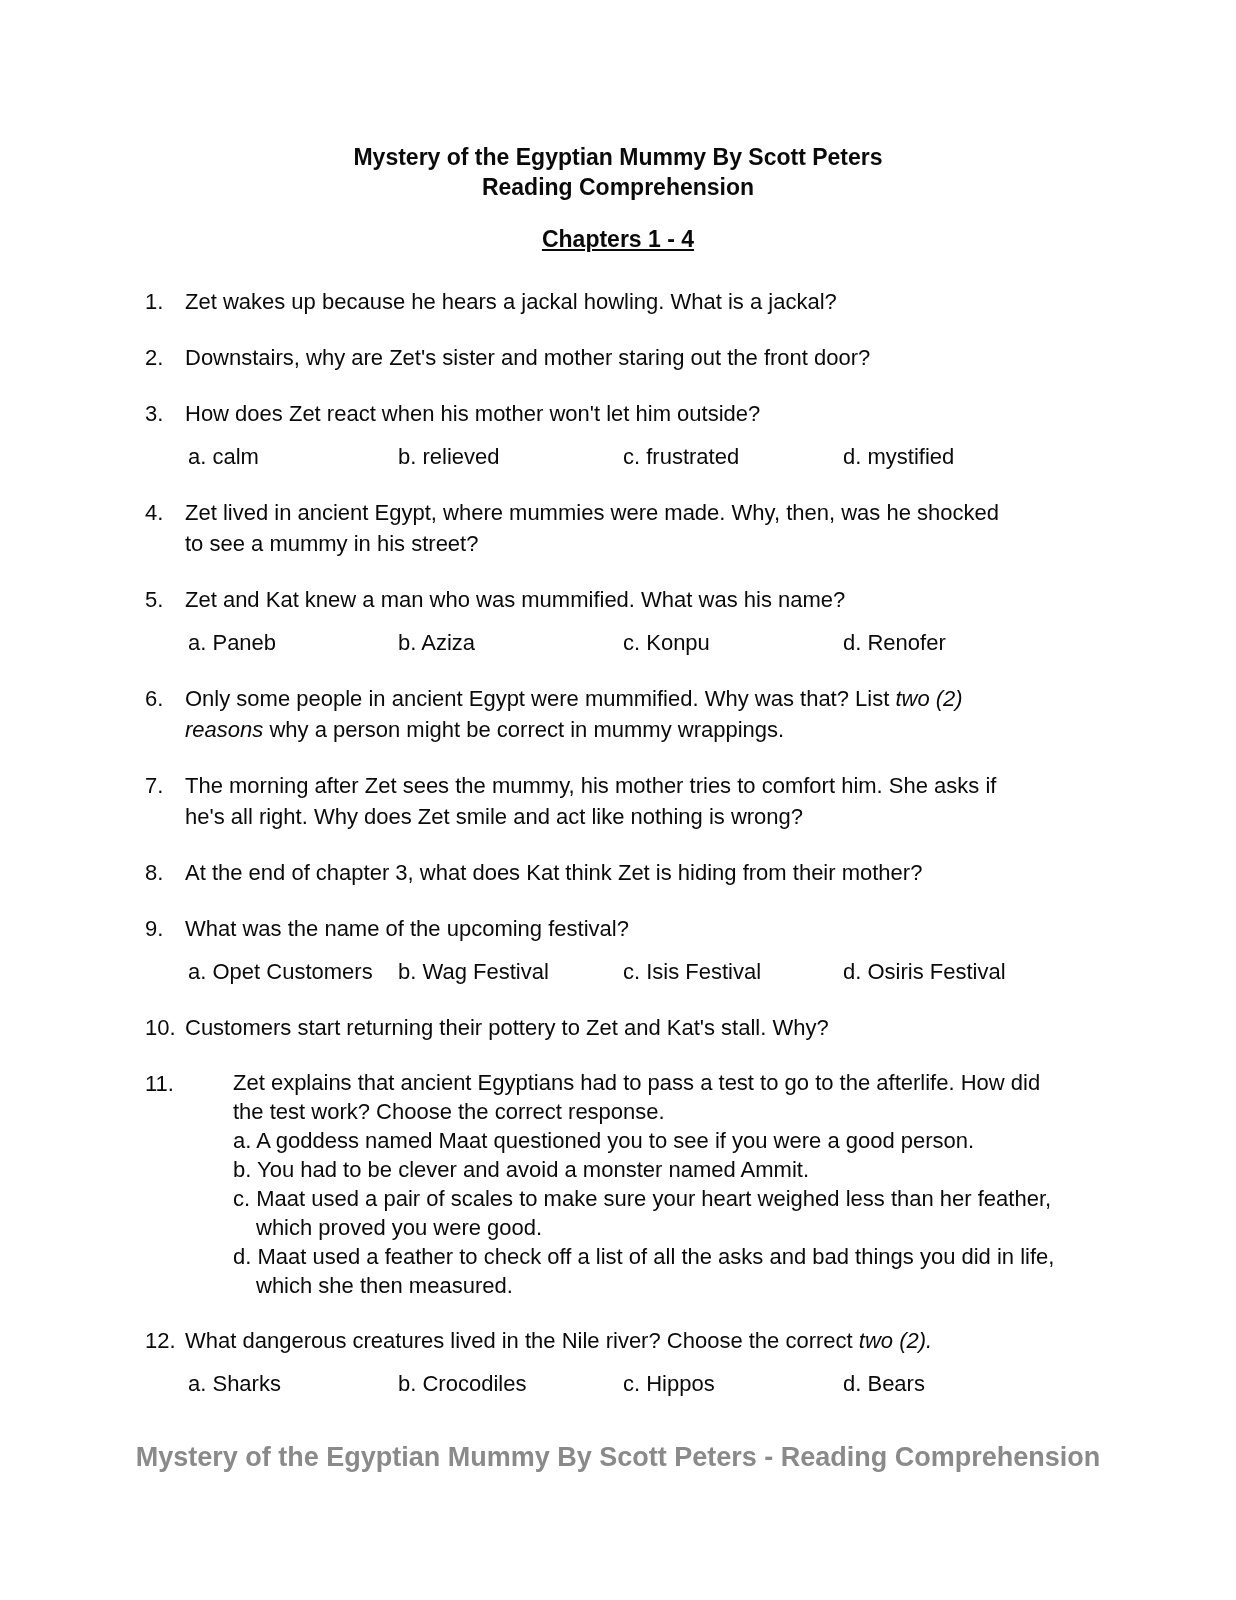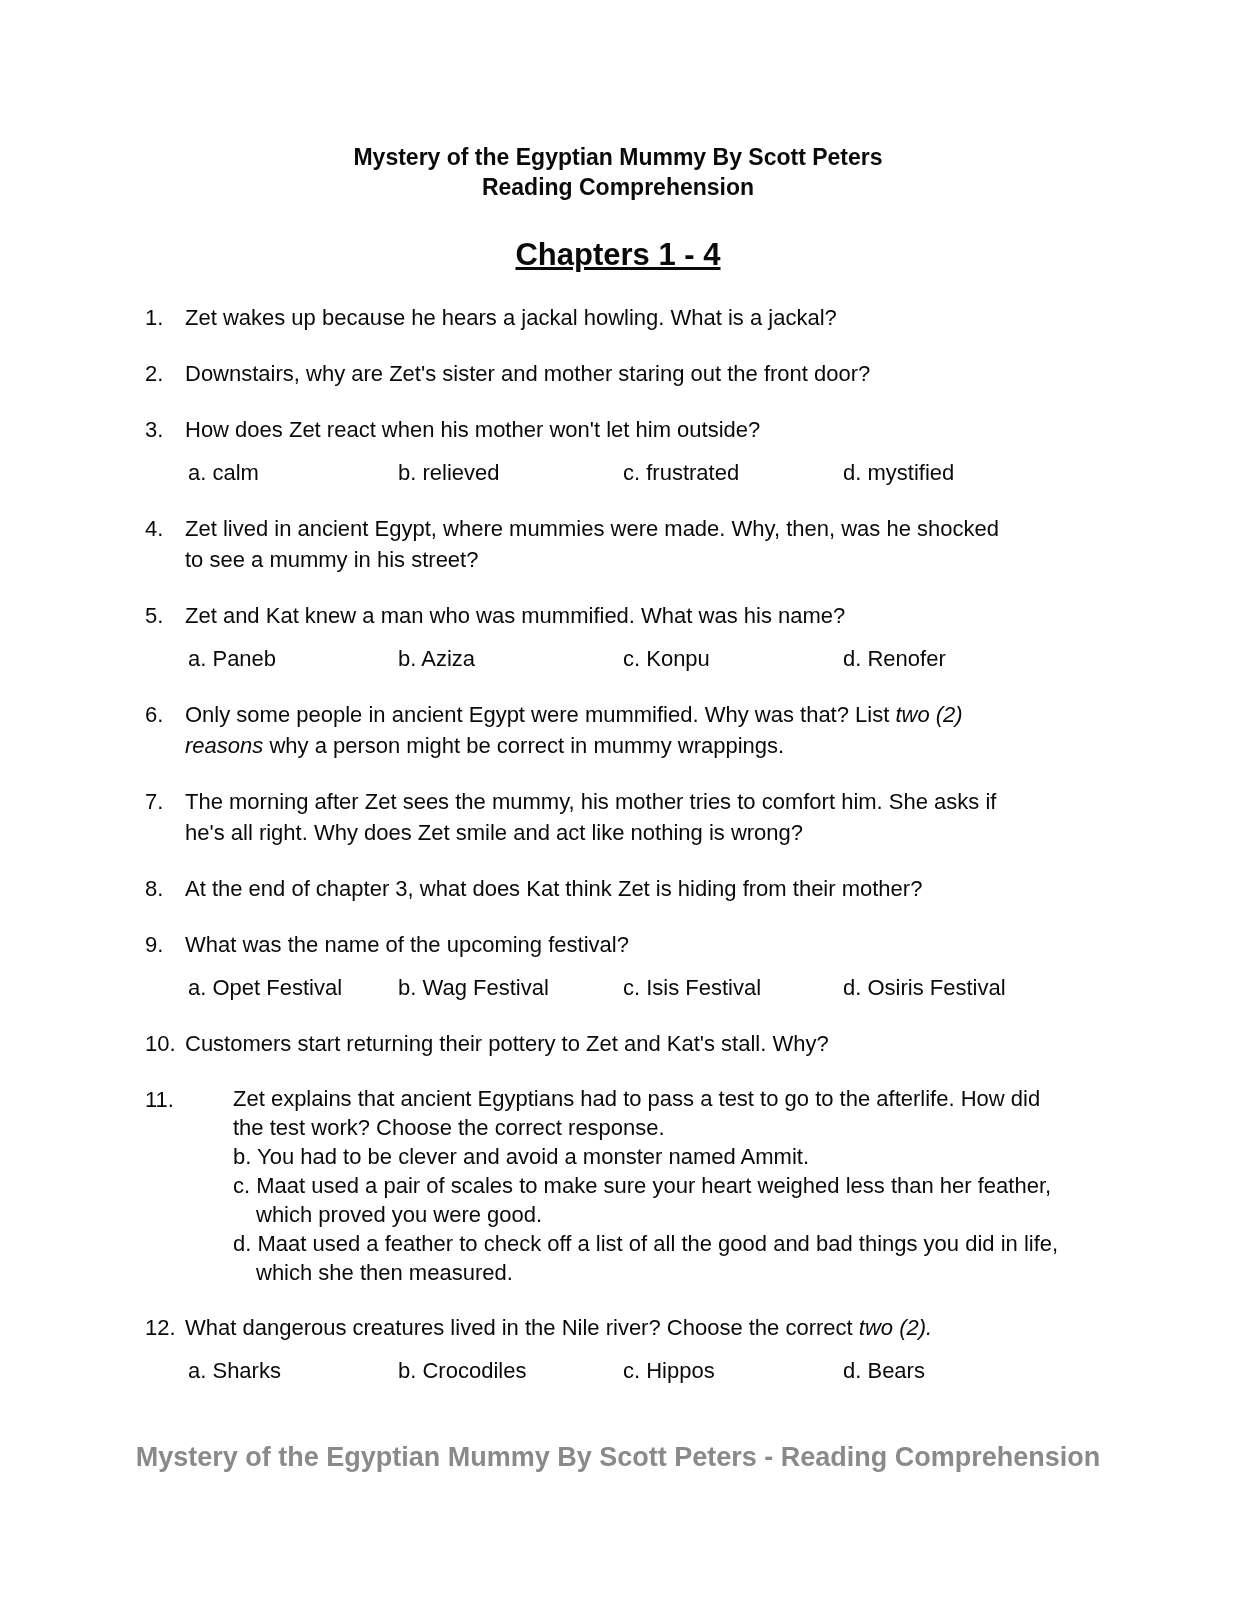--- a/index.html
+++ b/index.html
@@ -18,22 +18,22 @@
   .header {
     padding-top: 142px;
     text-align: center;
   }
   .title-line {
     font-size: 23px;
     font-weight: bold;
     line-height: 30px;
   }
   .chapters {
-    margin-top: 38px;
-    font-size: 31px;
+    margin-top: 22px;
+    font-size: 23px;
     font-weight: bold;
     line-height: 30px;
   }
   .chapters span { text-decoration: underline; }
 
   .questions {
     margin-top: 32px;
     padding-left: 145px;
     padding-right: 90px;
     font-size: 22px;
@@ -171,21 +171,21 @@
     </div>
 
     <div class="q">
       <div class="qrow">
         <span class="qnum">9.</span>
         <div class="qtext">
           <div class="qline">What was the name of the upcoming festival?</div>
         </div>
       </div>
       <div class="choices">
-        <span>a. Opet Festival</span>
+        <span>a. Opet Customers</span>
         <span>b. Wag Festival</span>
         <span>c. Isis Festival</span>
         <span>d. Osiris Festival</span>
       </div>
     </div>
 
     <div class="q">
       <div class="qrow">
         <span class="qnum">10.</span>
         <div class="qtext">
@@ -194,24 +194,25 @@
       </div>
     </div>
 
     <div class="q q11">
       <div class="qrow">
         <span class="qnum">11.</span>
         <div class="qtext">
           <div class="qline">Zet explains that ancient Egyptians had to pass a test to go to the afterlife. How did</div>
           <div class="qline">the test work? Choose the correct response.</div>
           <div class="sublist">
+            <div class="subline">a. A goddess named Maat questioned you to see if you were a good person.</div>
             <div class="subline">b. You had to be clever and avoid a monster named Ammit.</div>
             <div class="subline">c. Maat used a pair of scales to make sure your heart weighed less than her feather,</div>
             <div class="subline cont">which proved you were good.</div>
-            <div class="subline">d. Maat used a feather to check off a list of all the good and bad things you did in life,</div>
+            <div class="subline">d. Maat used a feather to check off a list of all the asks and bad things you did in life,</div>
             <div class="subline cont">which she then measured.</div>
           </div>
         </div>
       </div>
     </div>
 
     <div class="q">
       <div class="qrow">
         <span class="qnum">12.</span>
         <div class="qtext">

